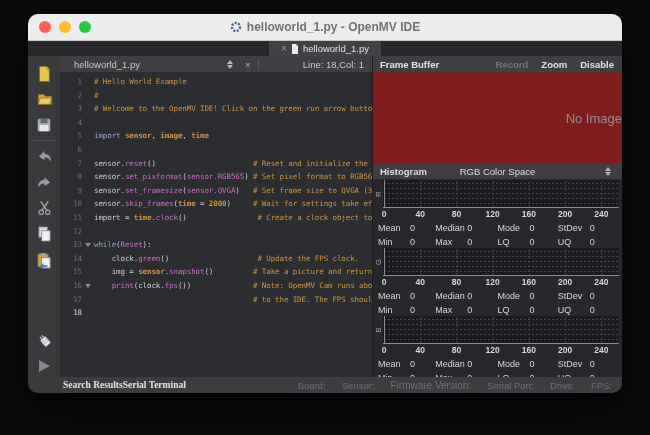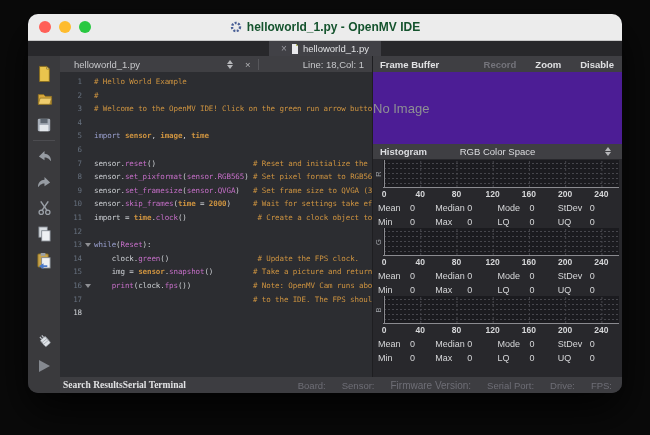--- a/index.html
+++ b/index.html
@@ -5,21 +5,21 @@
   html,body{margin:0;padding:0;background:#0a0a0a;width:650px;height:435px;overflow:hidden;
     font-family:"Liberation Sans","DejaVu Sans",sans-serif;}
   .window{position:absolute;left:28px;top:14px;width:594px;height:379px;border-radius:10px;
     overflow:hidden;box-shadow:0 18px 42px rgba(0,0,0,.8);display:flex;flex-direction:column;background:#2c2d31;}
   
   .titlebar{height:26px;background:#ececec;border-bottom:1px solid #c8c8c8;position:relative;
     display:flex;align-items:center;justify-content:center;flex:0 0 auto;}
   .lights{position:absolute;left:11px;top:7px;display:flex;gap:8px;}
   .light{width:12px;height:12px;border-radius:50%;}
   .light.r{background:#ff5f57;}.light.y{background:#febc2e;}.light.g{background:#28c840;}
-  .wtitle{font-size:12px;font-weight:bold;color:#14532d;display:flex;align-items:center;gap:5px;}
+  .wtitle{font-size:12px;font-weight:bold;color:#737373;display:flex;align-items:center;gap:5px;}
   
   .tabbar{height:15px;background:#28282b;display:flex;justify-content:center;flex:0 0 auto;}
   .doctab{background:#414146;display:flex;align-items:center;gap:4px;padding:0 12px;font-size:9.5px;color:#e0e1e3;}
   .doctab .x{color:#9a9aa0;font-size:10px;}
   
   .content{flex:1;display:flex;min-height:0;}
   .toolbar{width:32px;background:#3a3a3d;flex:0 0 auto;display:flex;flex-direction:column;align-items:center;padding-top:4px;}
   .tbtn{width:26px;height:26px;display:flex;align-items:center;justify-content:center;}
   .tsep{width:22px;height:1px;background:#4c4c50;margin:2px 0;}
   .tspacer{flex:1;}
@@ -41,23 +41,23 @@
   .gut.cur{color:#d2d5d9;}
   .fold{width:12px;flex:0 0 auto;display:flex;align-items:center;justify-content:center;}
   .tri{width:0;height:0;border-left:3px solid transparent;border-right:3px solid transparent;border-top:4px solid #8f9094;display:block;}
   .code{flex:1;overflow:hidden;}
   .t-c{color:#cf9440;} .t-k{color:#9aa0cf;} .t-f{color:#c66fc8;} .t-m{color:#cf9440;font-weight:bold;}
   .t-n{color:#cf9440;font-weight:bold;} .t-p{color:#cdd0d4;} .t-s{color:#cdd0d4;}
   
   .fb{flex:1;display:flex;flex-direction:column;min-width:0;background:#28282c;}
   .fbhead{height:16px;background:#3f3f43;display:flex;align-items:center;font-size:9.5px;font-weight:bold;flex:0 0 auto;}
   .fbhead .t{color:#e2e3e5;padding-left:7px;}
-  .fbhead .acts{margin-left:auto;display:flex;gap:19px;padding-right:8px;}
+  .fbhead .acts{margin-left:auto;display:flex;gap:13px;padding-right:8px;}
   .fbhead .act{color:#dfe0e2;} .fbhead .act.dis{color:#74747b;}
-  .viewport{height:72px;background:#4c1d95;display:flex;align-items:center;justify-content:flex-start;flex:0 0 auto;}
+  .viewport{height:92px;background:#7f1d1d;display:flex;align-items:center;justify-content:flex-end;flex:0 0 auto;}
   .noimg{color:#8e9094;font-size:13px;}
   .histhead{height:15px;background:#3f3f43;display:flex;align-items:center;font-size:9.5px;color:#dcdde0;flex:0 0 auto;position:relative;}
   .histhead .t{font-weight:bold;padding-left:7px;}
   .histhead .space{position:absolute;left:0;right:0;text-align:center;}
   .histhead .dd{margin-left:auto;padding-right:6px;position:relative;}
   .histbody{flex:1;padding-top:1px;}
   .res{text-align:center;font-size:9.5px;color:#cfd0d3;height:13px;line-height:13px;}
   .chan{height:68px;}
   .plot{height:29px;display:flex;align-items:flex-start;padding-left:1px;}
   .axlab{width:9px;font-size:7.5px;color:#9ea1a6;transform:rotate(-90deg);height:28px;line-height:28px;text-align:center;flex:0 0 auto;}

